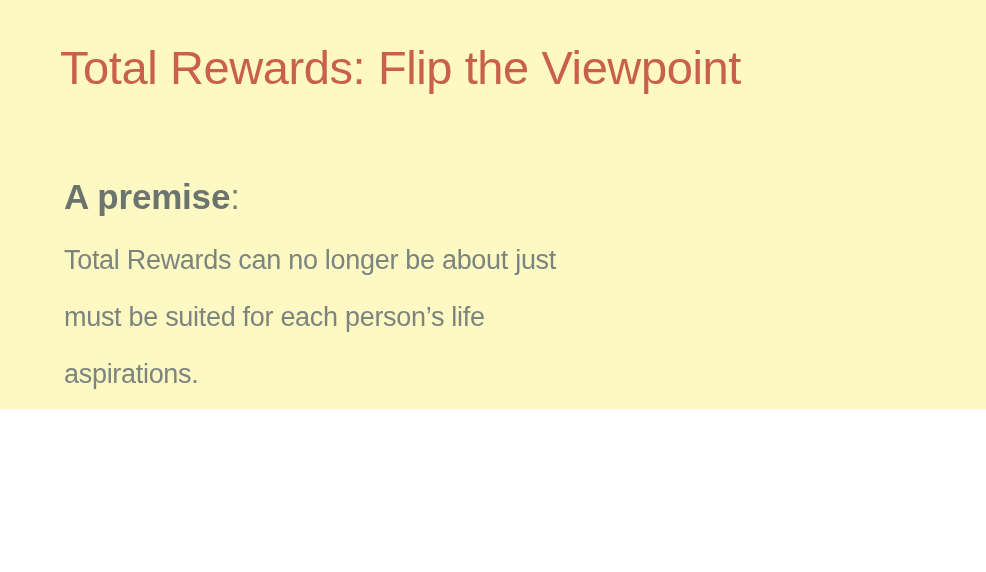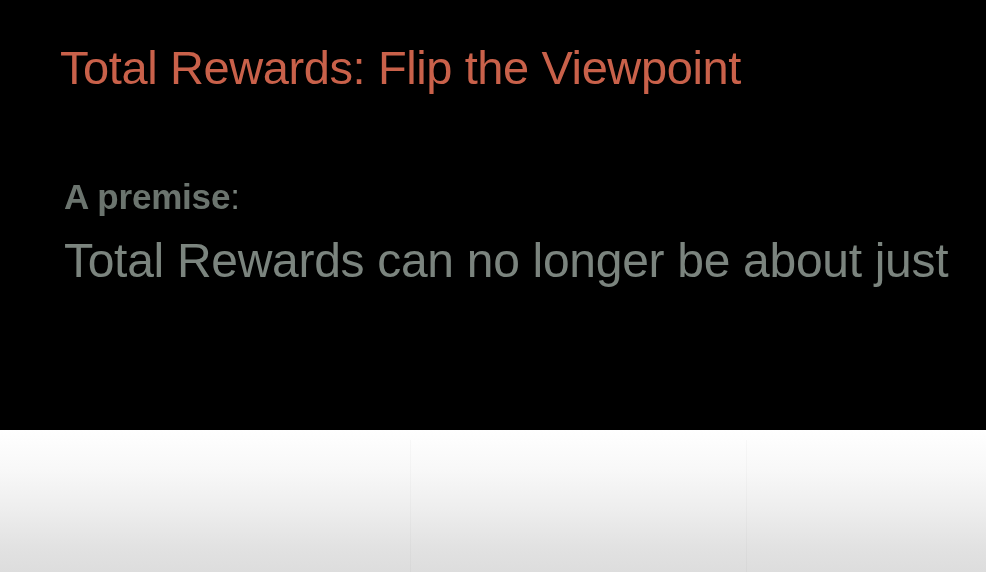--- a/index.html
+++ b/index.html
@@ -11,22 +11,22 @@
     height: 572px;
     overflow: hidden;
     background: #ffffff;
     font-family: "Liberation Sans", sans-serif;
     -webkit-font-smoothing: antialiased;
   }
 
   #slide {
     position: relative;
     width: 986px;
-    height: 572px;
-    background: #000000;
+    height: 409px;
+    background: #fef9c3;
     overflow: hidden;
   }
 
   
   #bottom-gradient {
     position: absolute;
     left: 0;
     right: 0;
     top: 430px;
     height: 142px;
@@ -87,21 +87,21 @@
     margin-top: 29px;
   }
   #premise-colon {
     font-weight: 400;
     color: #79827c;
   }
 
   .body-line {
     margin: 0;
     font-family: "Liberation Sans", sans-serif;
-    font-size: 48px;
+    font-size: 27px;
     font-weight: 400;
     line-height: 57px;
     letter-spacing: -0.3px;
     color: #7b847e;
     white-space: nowrap;
   }
 </style>
 </head>
 <body>
 
@@ -111,16 +111,18 @@
   <div class="seam" id="seam-a"></div>
   <div class="seam" id="seam-b"></div>
 
   <h1 id="slide-title">Total Rewards: Flip the Viewpoint</h1>
 
   <div id="body-block">
 
     <p id="premise-line"><span id="premise-label">A premise</span><span id="premise-colon">:</span></p>
 
     <p class="body-line">Total Rewards can no longer be about just</p>
+    <p class="body-line">must be suited for each person’s life</p>
+    <p class="body-line">aspirations.</p>
 
   </div>
 
 </div>
 
 </body></html>

